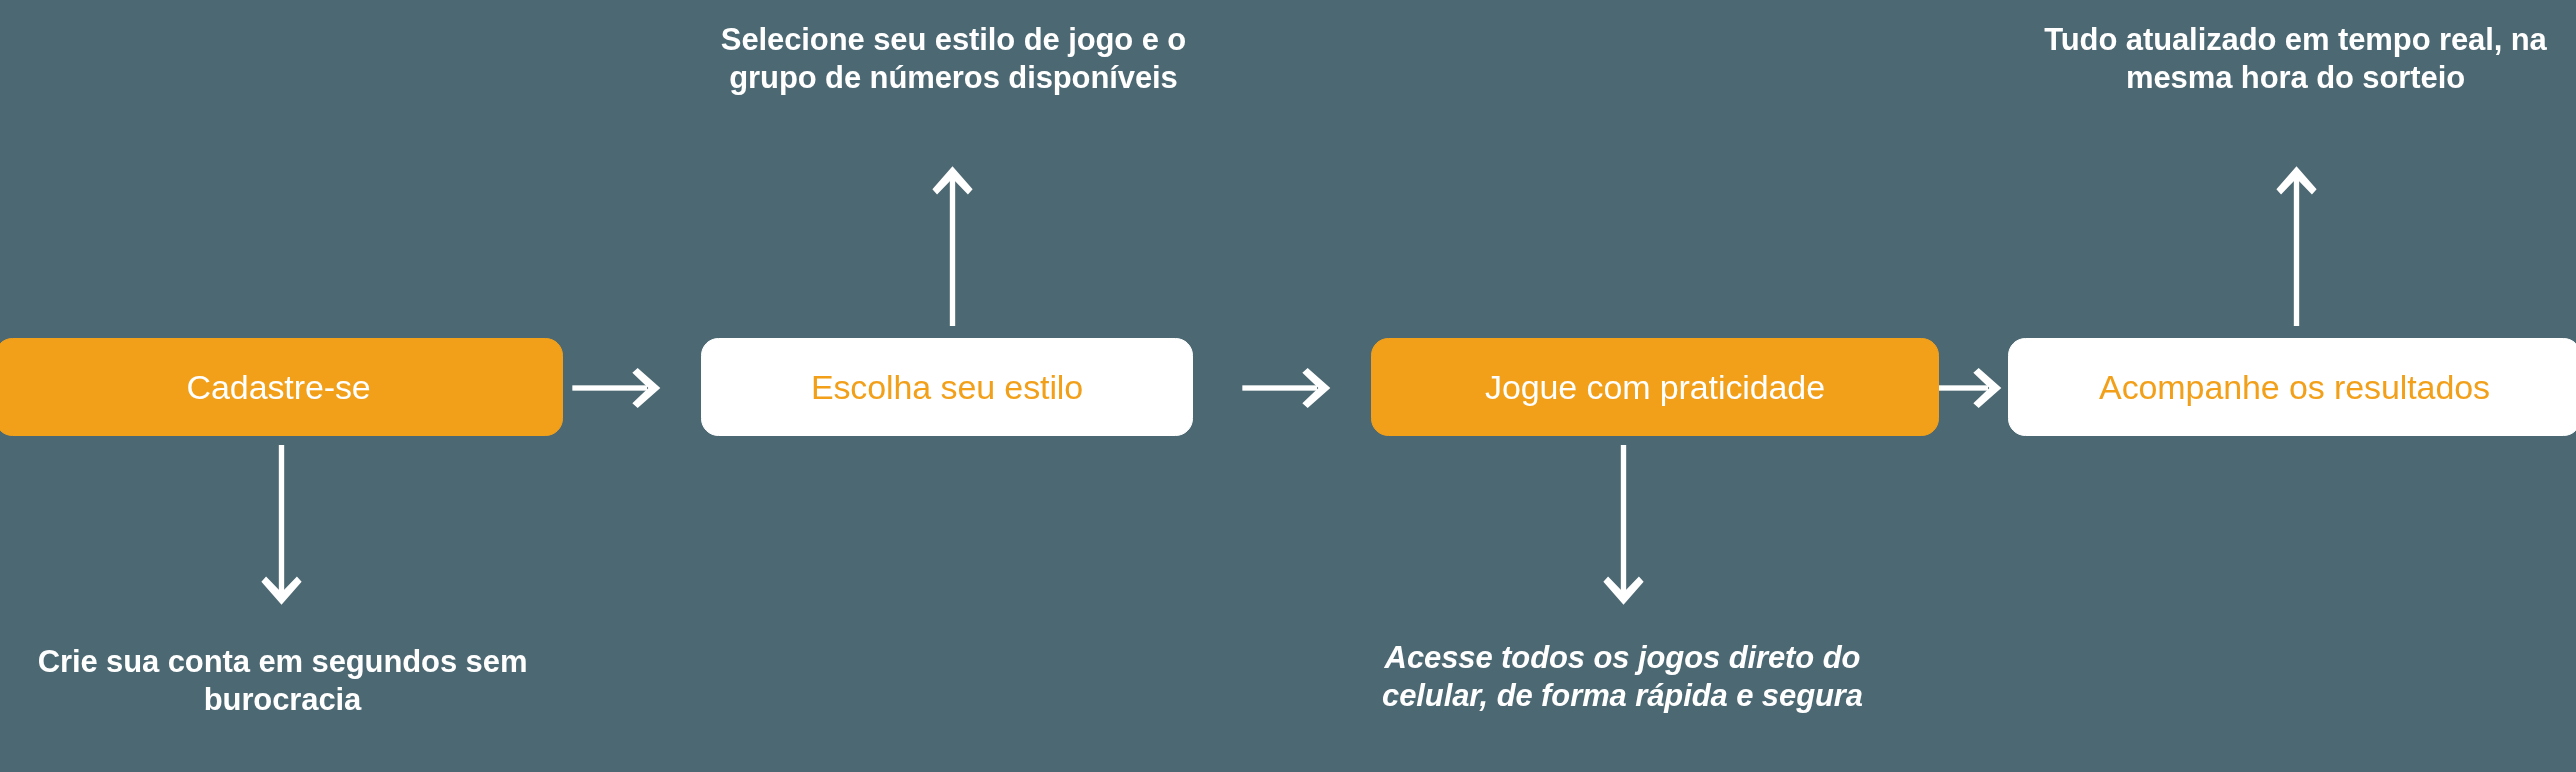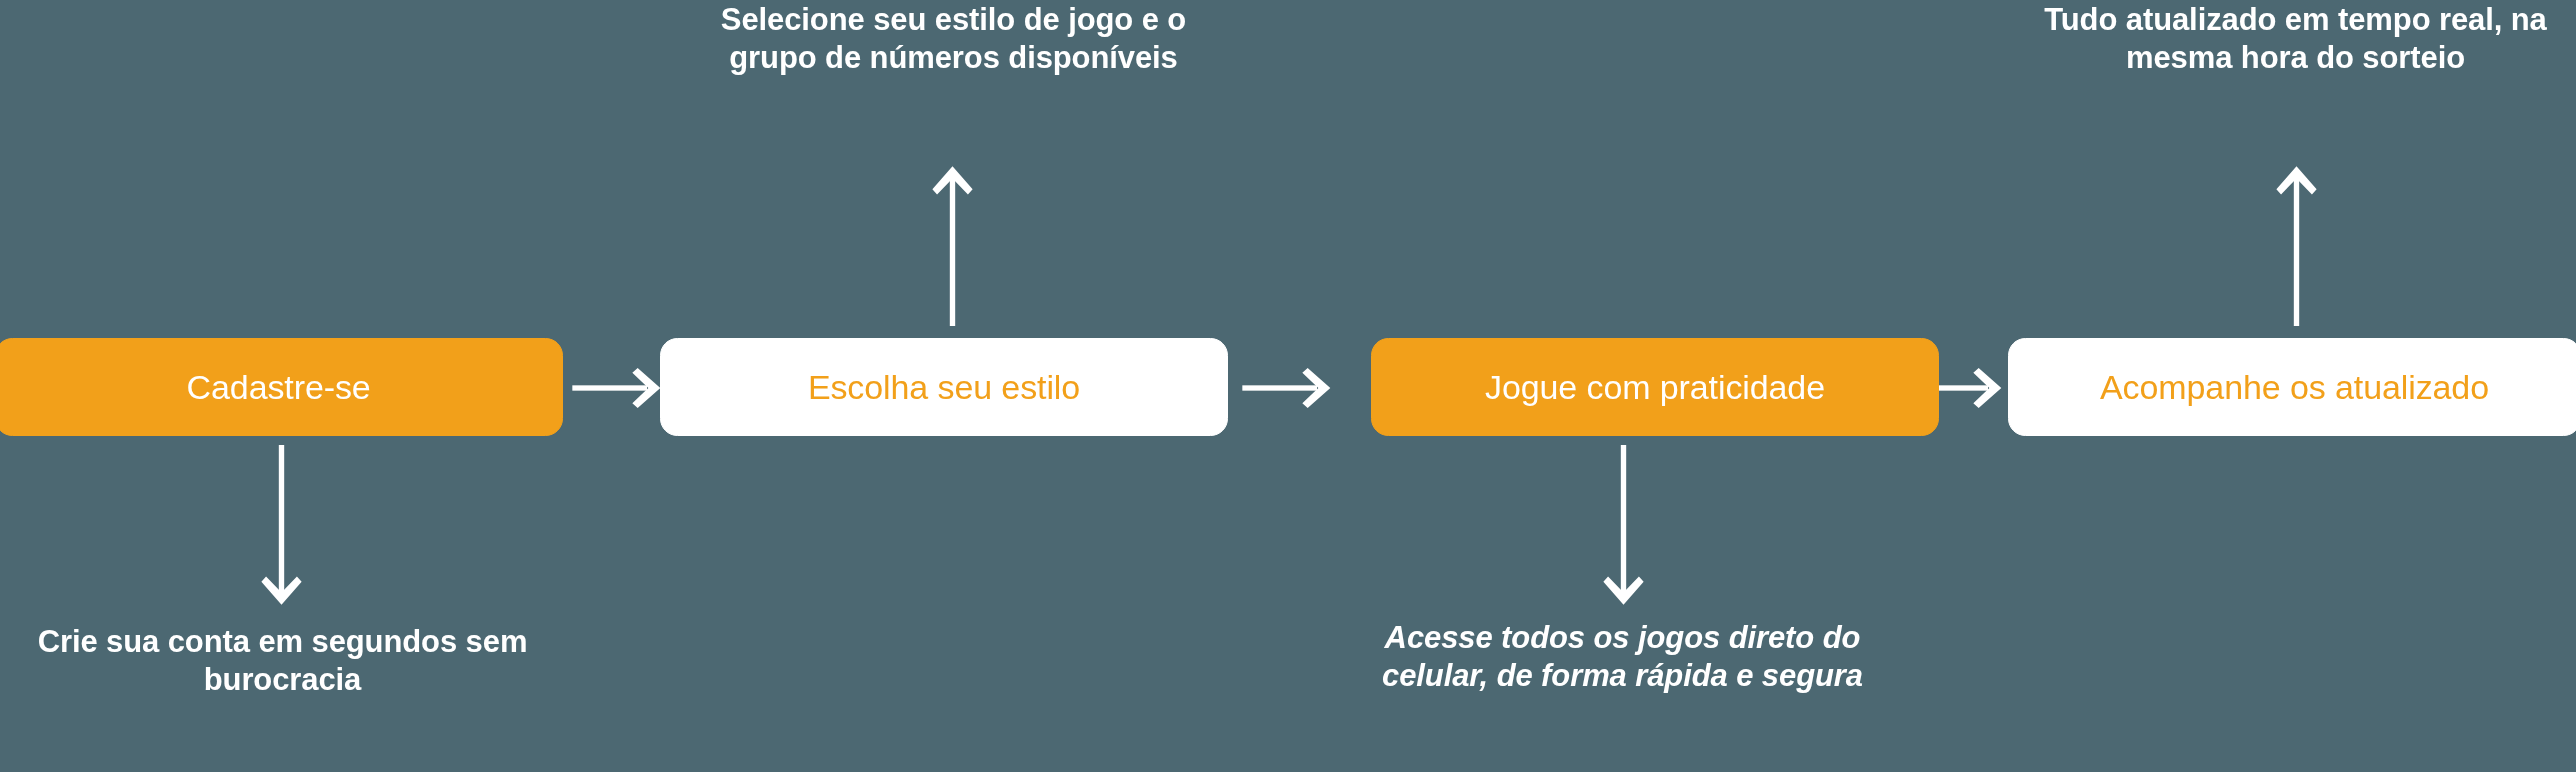--- a/index.html
+++ b/index.html
@@ -36,33 +36,34 @@
     color: #ffffff;
     border: 1.3px solid #f2a01a;
   }
   .step-box.outline {
     background: #ffffff;
     color: #f2a01a;
     border: 1.3px solid #ffffff;
   }
 
   .box-1 { left: -5.4px;   top: 338px; width: 568px; }
-  .box-2 { left: 660px;  top: 338px; width: 568px; }
+  .box-2 { left: 701px;  top: 338px; width: 492px; }
   .box-3 { left: 1339px; top: 338px; width: 568px; margin-left: 32px; }
   .box-4 { left: 2008px; top: 338px; width: 573px; }
 
   
   .caption {
     position: absolute;
     color: #ffffff;
     font-size: 31px;
     font-weight: 700;
     line-height: 1.22;
     text-align: center;
     letter-spacing: -0.1px;
+    margin-top: 20px;
   }
   .cap-top-2 { left: 683px; top: 1.3px;    width: 541px; }
   .cap-top-4 { left: 2027px; top: 1.3px;    width: 537px; }
   .cap-bot-1 { left: 12px;   top: 623px;  width: 541px; }
   .cap-bot-3 { left: 1352px; top: 619px;  width: 541px; font-style: italic; }
 
   
   .arrow { position: absolute; }
   .arrow svg { display: block; }
 
@@ -144,17 +145,17 @@
 
   <div class="step-box outline box-2">
     <span>Escolha seu estilo</span>
   </div>
 
   <div class="step-box filled box-3">
     <span>Jogue com praticidade</span>
   </div>
 
   <div class="step-box outline box-4">
-    <span>Acompanhe os atualizado</span>
+    <span>Acompanhe os resultados</span>
   </div>
 
 </div>
 
 
 </body></html>

